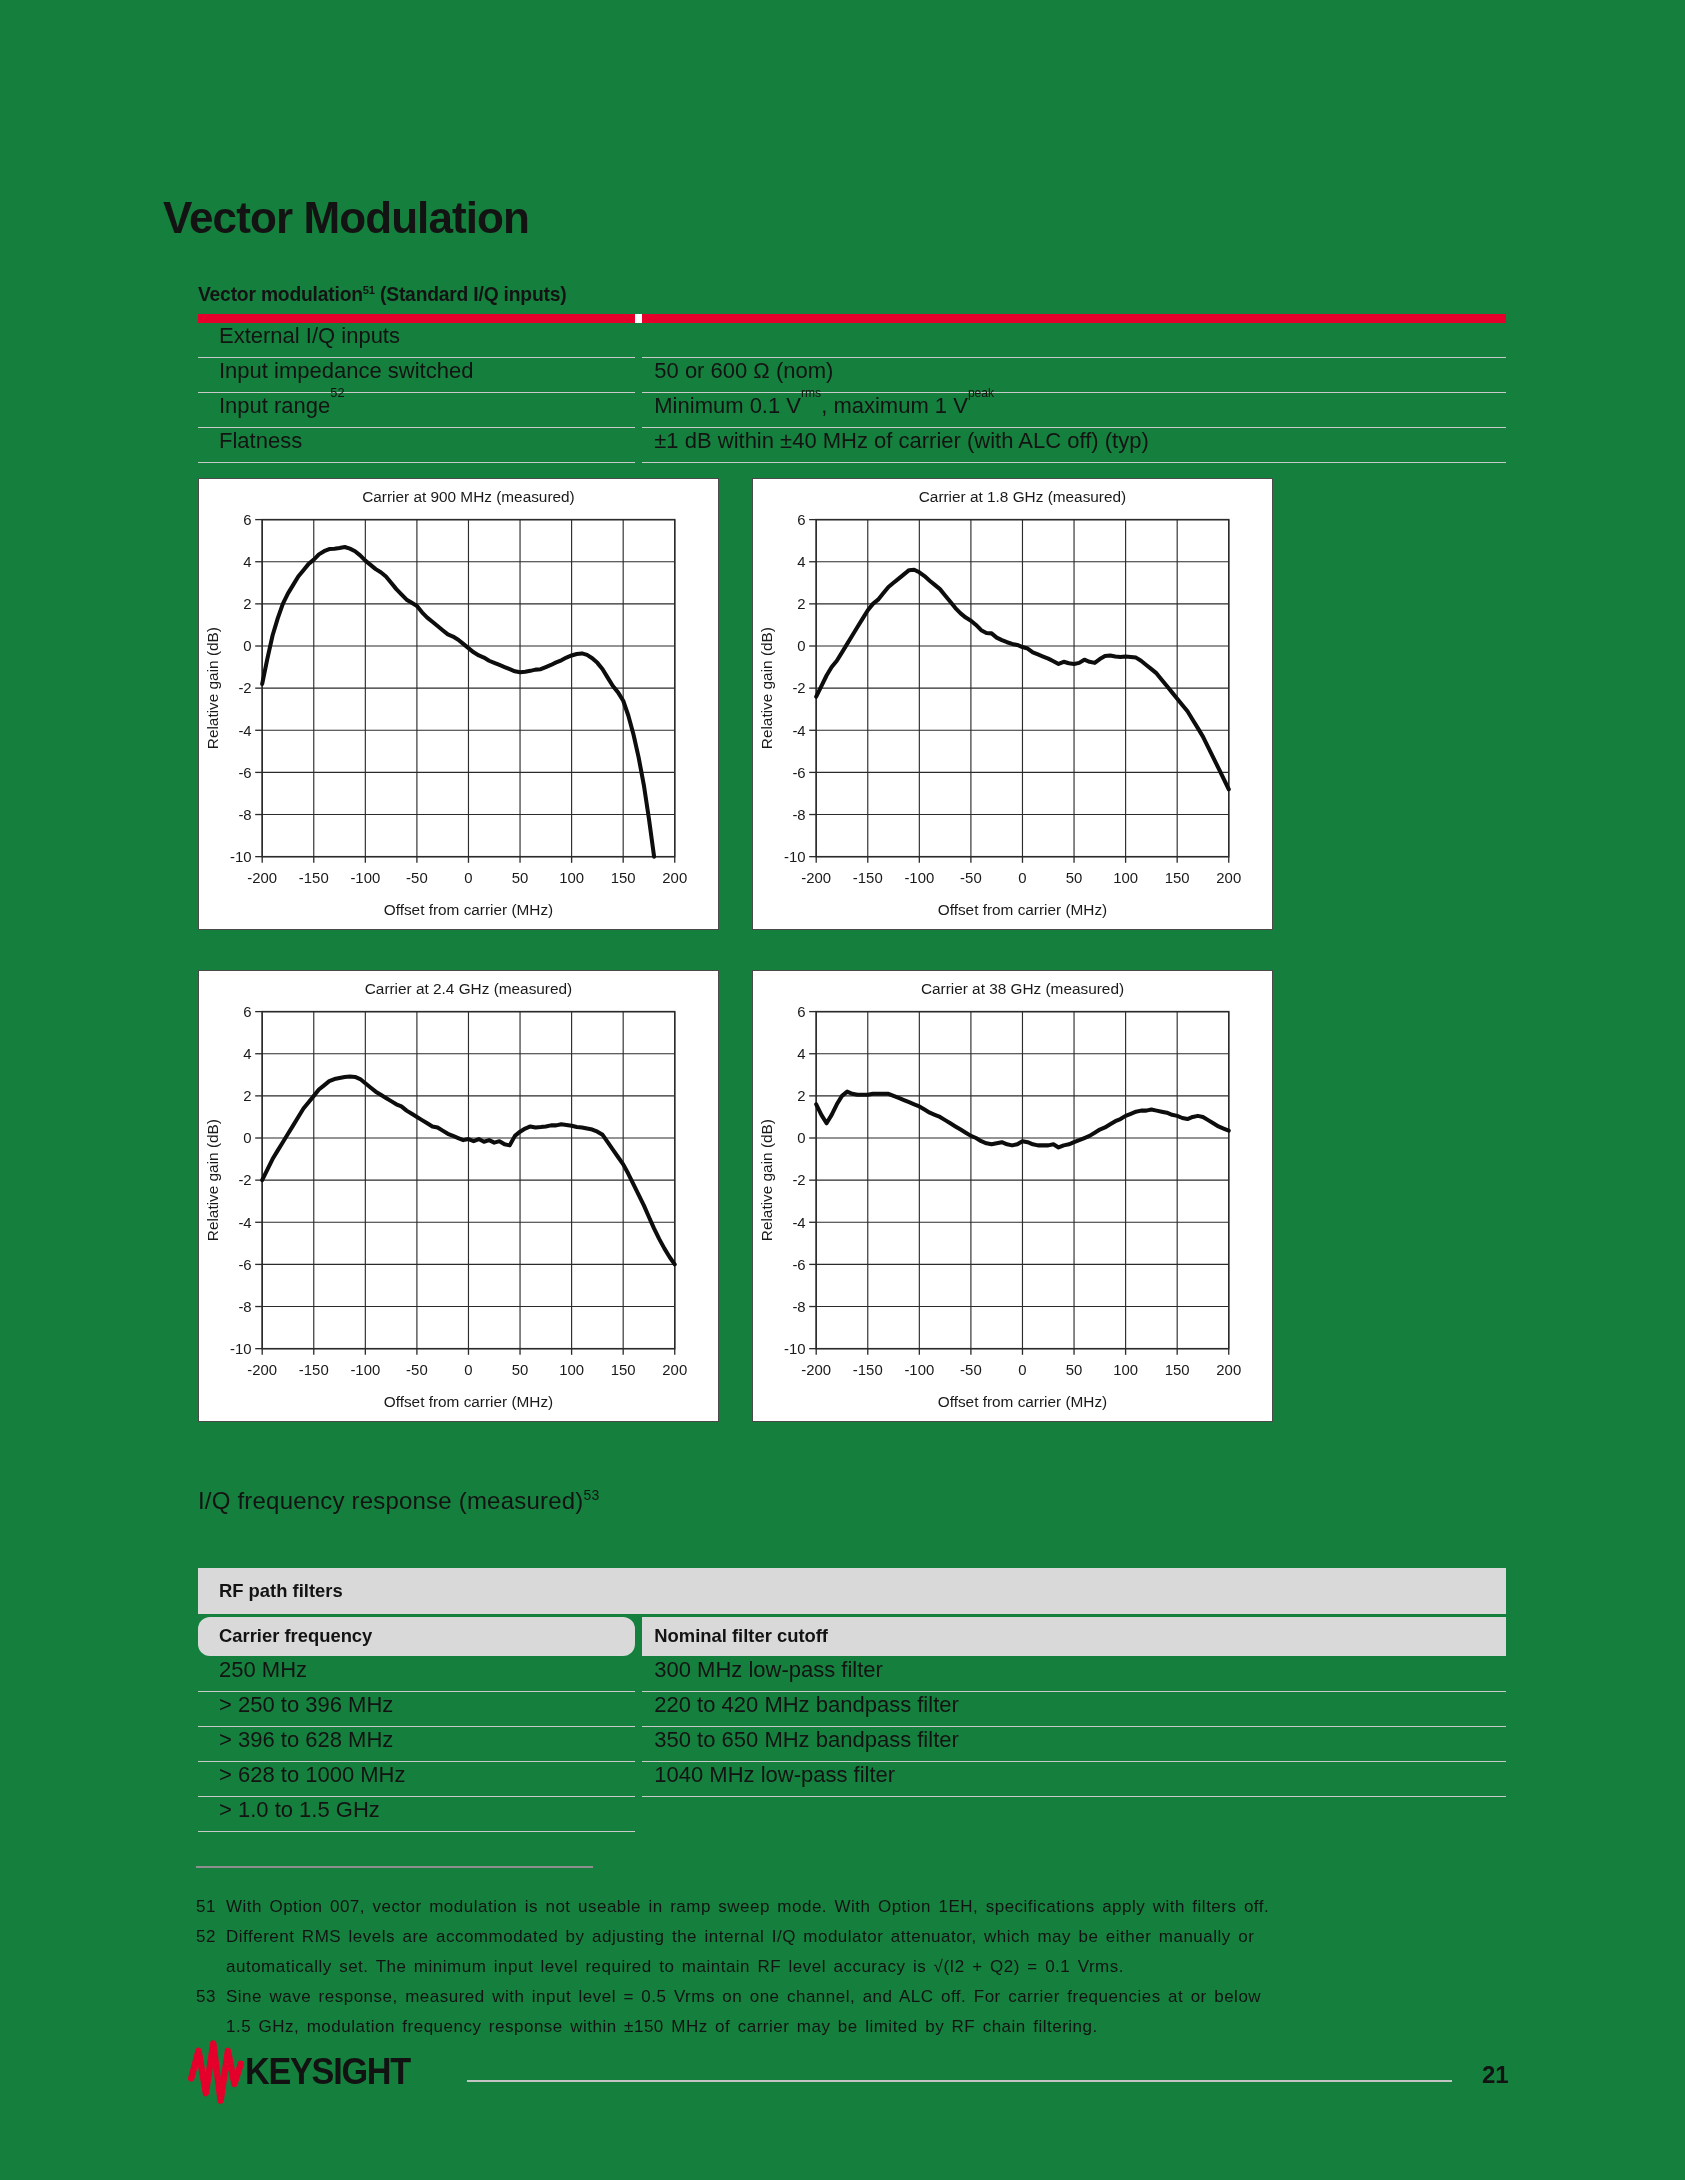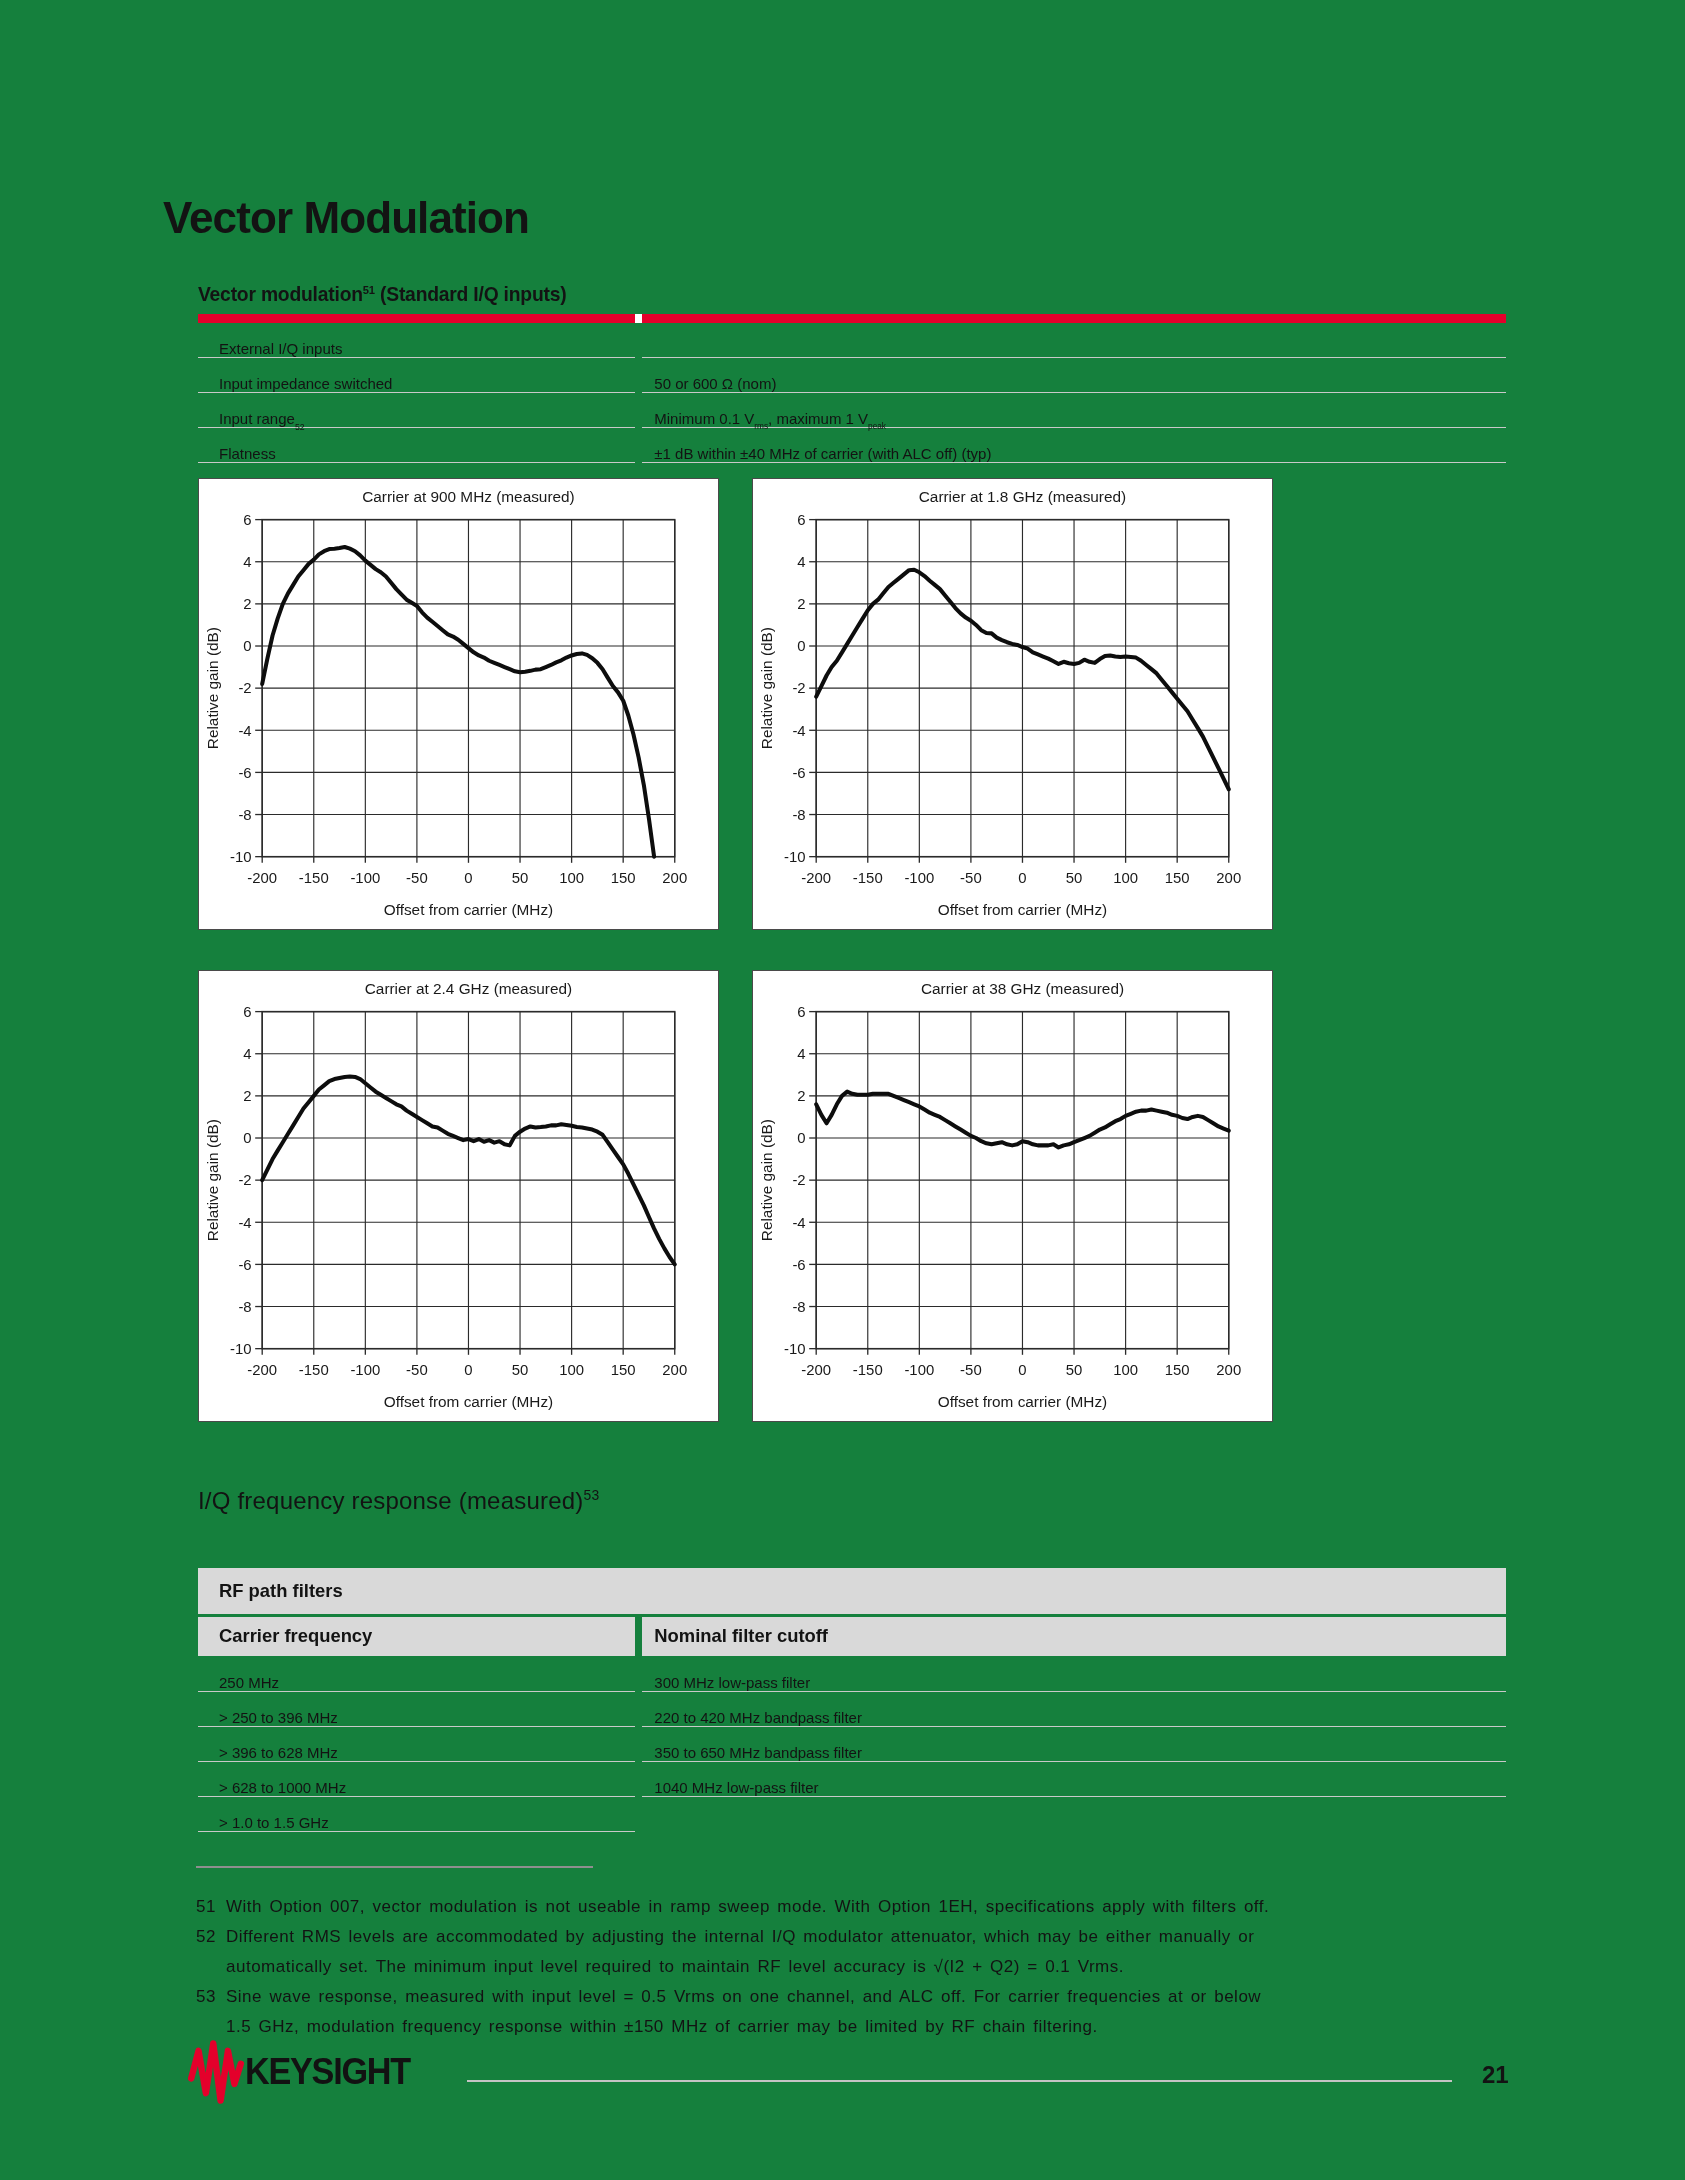--- a/index.html
+++ b/index.html
@@ -10,42 +10,42 @@
   sub{font-size:0.55em;vertical-align:-0.25em;line-height:0;}
 
   
   .spec-table{position:absolute;left:198px;top:284px;width:1308px;}
   .spec-title{font-size:19.3px;font-weight:700;margin:0 0 8px 0;letter-spacing:-0.2px;}
   .accent-bar{display:flex;height:8.8px;}
   .accent-seg1{width:437px;}
   .accent-gap{width:7px;background:#ffffff;}
   .accent-seg2{flex:1;}
   .t-row{display:flex;height:35px;}
-  .t-cell{display:flex;align-items:flex-end;border-bottom:0.9px solid #c9c9c9;font-size:15px;box-sizing:border-box;}
+  .t-cell{display:flex;align-items:flex-start;border-bottom:0.9px solid #c9c9c9;font-size:22px;box-sizing:border-box;}
   .t-c1{width:437px;padding-left:21px;}
   .t-gap{width:7px;}
   .t-c2{flex:1;padding-left:12.3px;}
 
   
   .chart-box{position:absolute;width:521px;height:452px;border:1.8px solid #4a4a4a;box-sizing:border-box;background:#fff;}
   .chart-box svg{display:block;}
   .cb1{left:198px;top:478px;}
   .cb2{left:752px;top:478px;}
   .cb3{left:198px;top:970px;}
   .cb4{left:752px;top:970px;}
 
   .iq-heading{position:absolute;left:198px;top:1487px;font-size:24px;font-weight:400;letter-spacing:0.2px;}
 
   
   .rf-table{position:absolute;left:198px;top:1568px;width:1308px;}
   .rf-band1{height:46px;background:#d9d9d9;display:flex;align-items:center;padding-left:21px;
             box-sizing:border-box;font-size:18.4px;font-weight:700;margin-bottom:2.6px;}
   .rf-band2{display:flex;height:39px;margin-bottom:1.8px;}
   .rf-h{display:flex;align-items:center;background:#d9d9d9;font-size:18.4px;font-weight:700;box-sizing:border-box;}
-  .rf-h1{width:437px;padding-left:21px;}
+  .rf-h1{width:437px;padding-left:21px;border-radius:12px;}
   .rf-h2{flex:1;padding-left:12.3px;}
 
   
   .footnotes{position:absolute;left:196px;top:1866px;width:1334px;}
   .fn-rule{width:397px;height:1.8px;background:#8f8f8f;margin-bottom:24.6px;}
   .fn-line{font-size:17px;line-height:30px;letter-spacing:0.5px;word-spacing:2.2px;white-space:nowrap;}
   .fn-num{display:inline-block;width:30px;}
   .fn-indent{padding-left:30px;}
 
   

